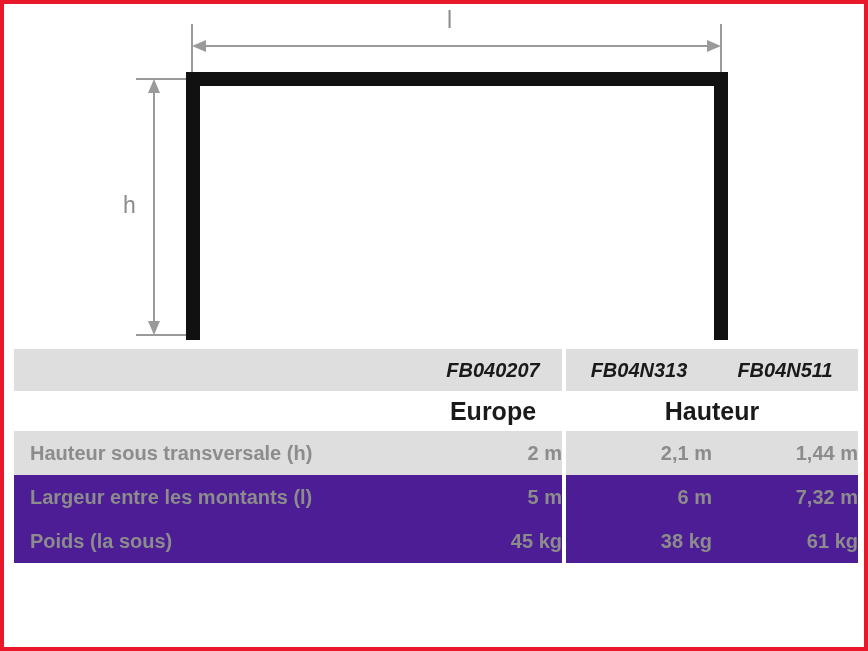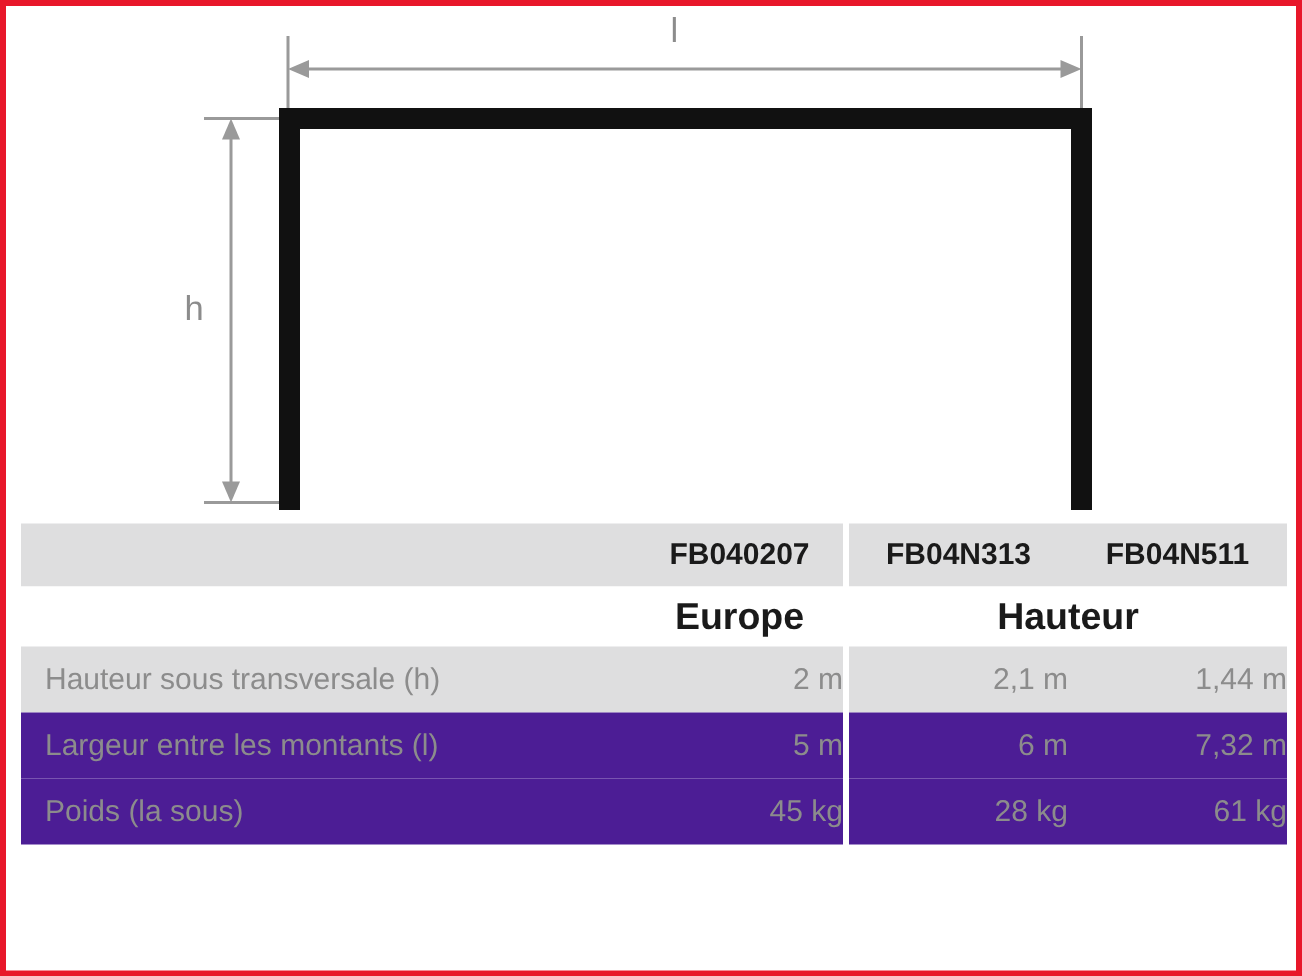--- a/index.html
+++ b/index.html
@@ -55,35 +55,36 @@
     left: 10px;
     top: 345px;
     width: 840px;
     border-collapse: collapse;
     table-layout: fixed;
   }
   .spec-table td, .spec-table th {
     padding: 0;
     margin: 0;
     border: none;
-    font-weight: normal;
+    font-weight: bold;
   }
   .col-label { width: 410px; }
   .col-a { width: 138px; }
   .col-b { width: 146px; }
   .col-c { width: 146px; }
 
   .row-head td {
     height: 42px;
     vertical-align: middle;
     font-size: 20px;
     font-weight: bold;
     color: #1a1a1a;
     text-align: center;
     background: #dededf;
+    font-style: italic;
   }
   .row-head td.blank { background: #dededf; }
   .head-gap { background: #ffffff !important; width: 4px; }
 
   .row-region td {
     height: 40px;
     vertical-align: middle;
     font-size: 25px;
     font-weight: bold;
     color: #1a1a1a;
@@ -186,19 +187,19 @@
         <td class="gapcell"></td>
         <td class="val">6 m</td>
         <td class="val">7,32 m</td>
       </tr>
 
 
       <tr class="row-data plain">
         <td class="lbl">Poids (la sous)</td>
         <td class="val">45 kg</td>
         <td class="gapcell"></td>
-        <td class="val">28 kg</td>
+        <td class="val">38 kg</td>
         <td class="val">61 kg</td>
       </tr>
     </tbody>
   </table>
 
 </div>
 
 </body></html>

